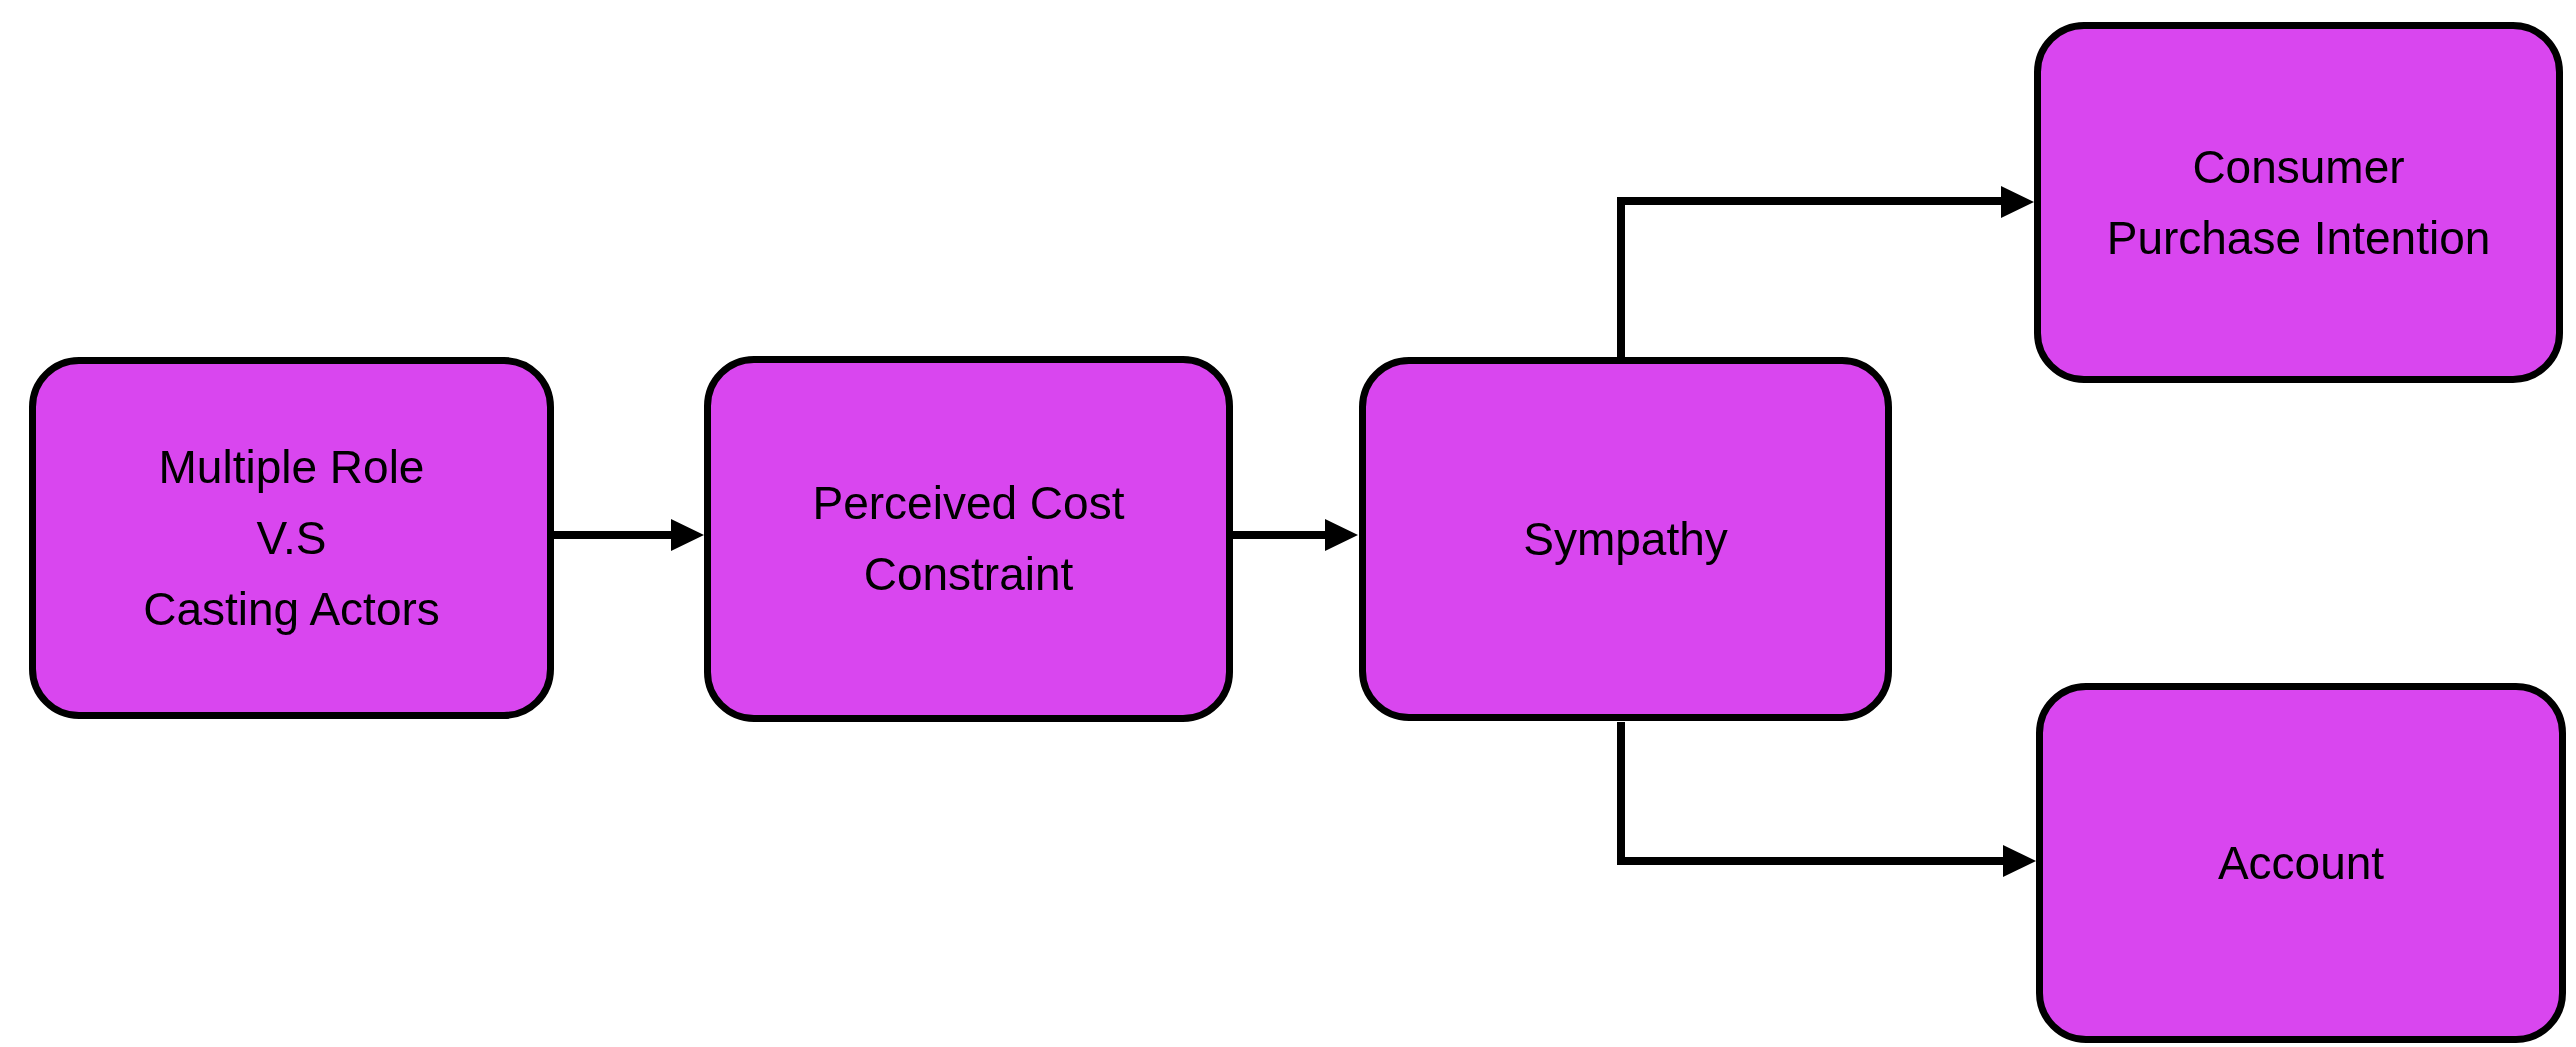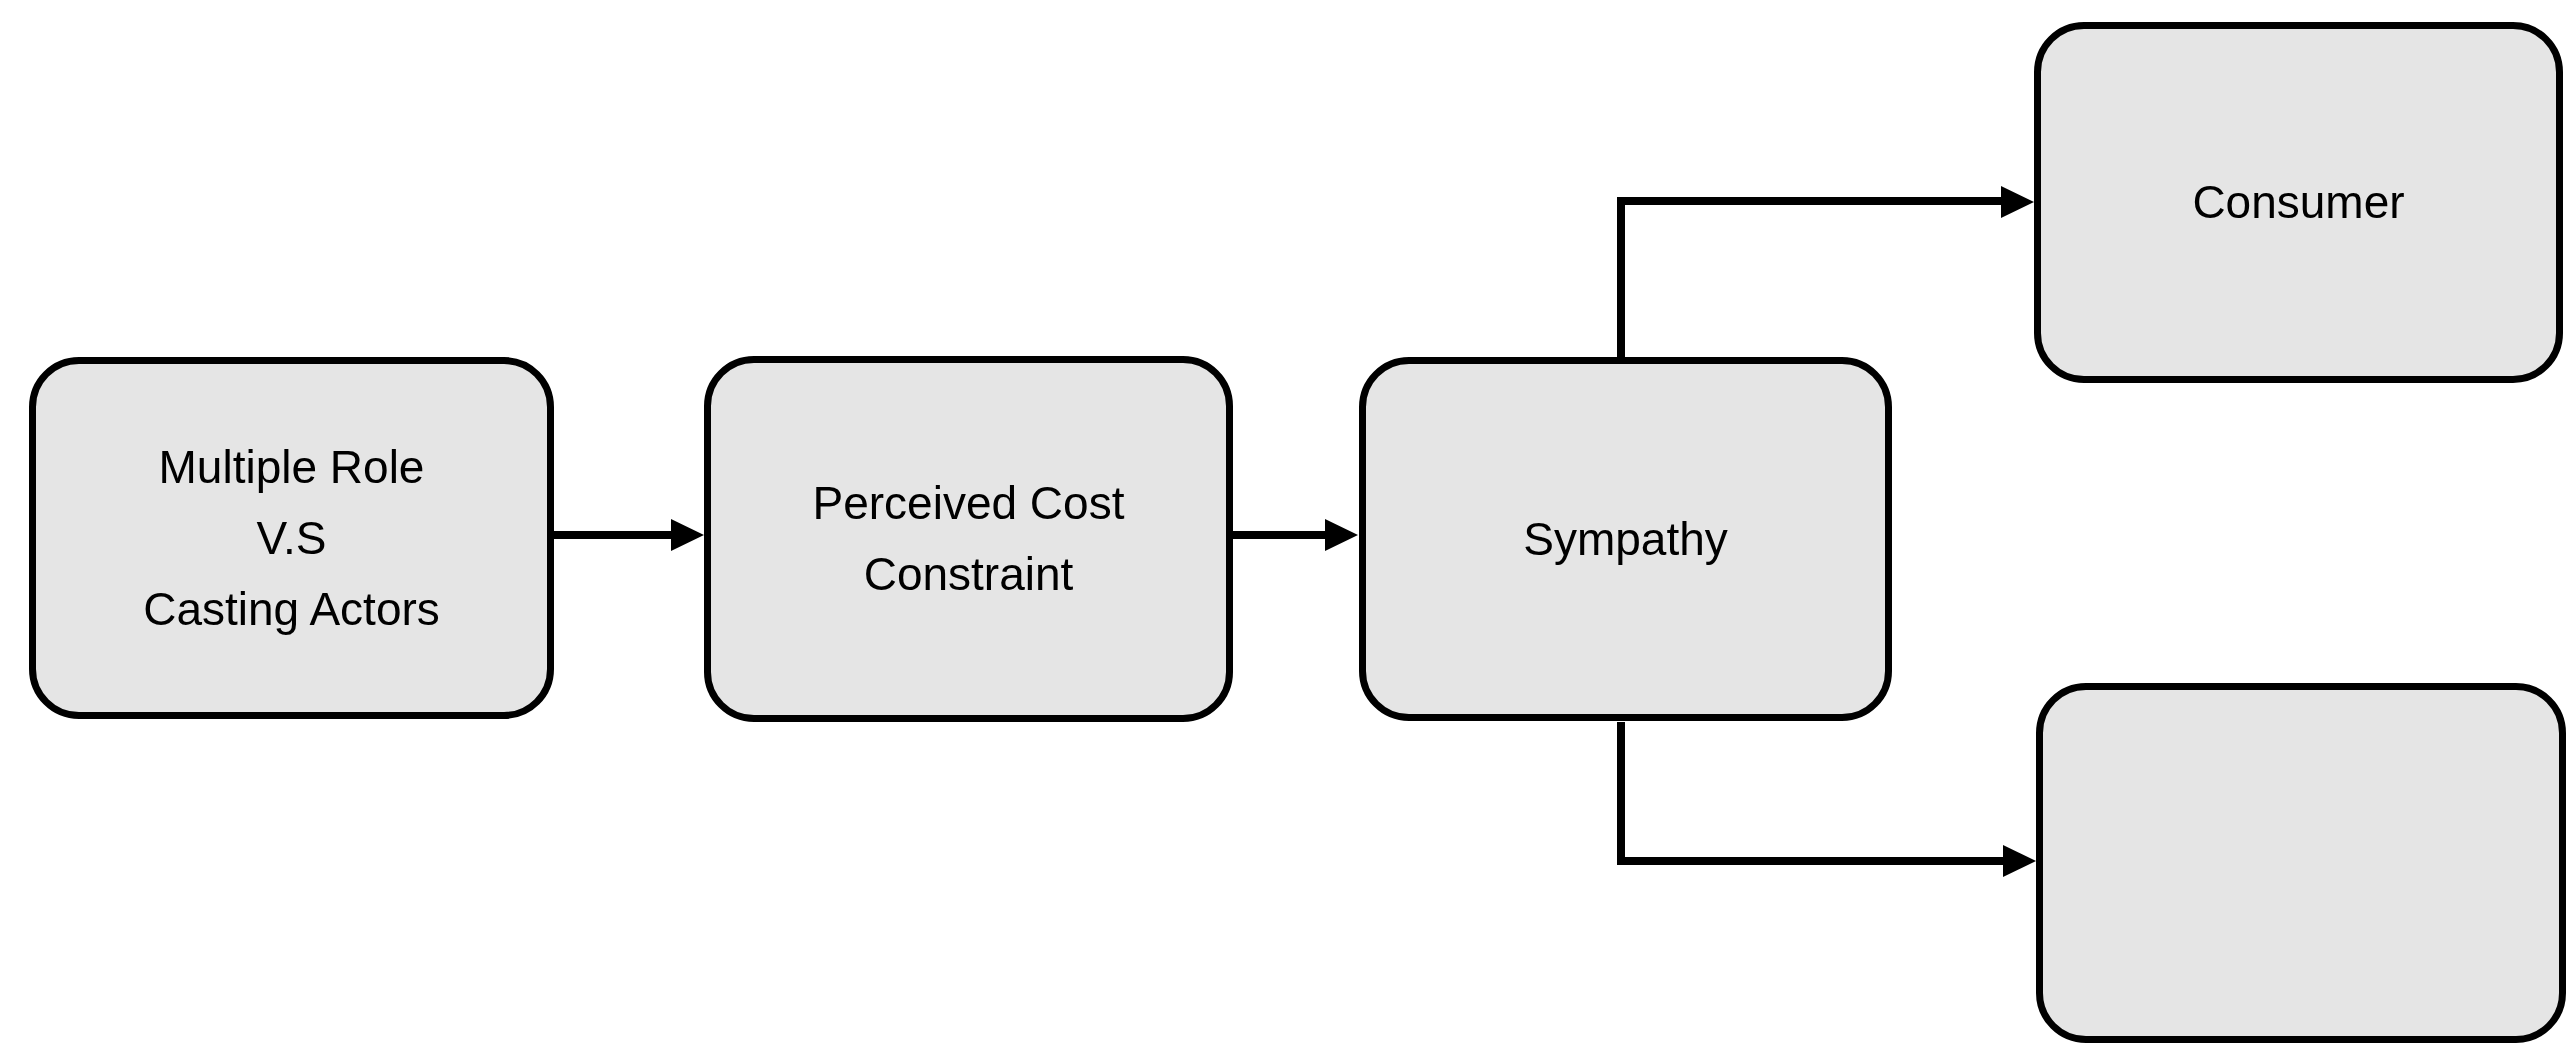--- a/index.html
+++ b/index.html
@@ -12,21 +12,21 @@
     width: 2576px;
     height: 1048px;
     background: #ffffff;
     font-family: "Liberation Sans", sans-serif;
     color: #000000;
     overflow: hidden;
   }
   .node {
     position: absolute;
     box-sizing: border-box;
-    background: #e5e5e5;
+    background: #d946ef;
     border: 7.6px solid #000000;
     border-radius: 50px;
     display: flex;
     flex-direction: column;
     align-items: center;
     justify-content: center;
     text-align: center;
     font-size: 46px;
     line-height: 71px;
   }
@@ -66,23 +66,25 @@
     <div class="line">Perceived Cost</div>
     <div class="line">Constraint</div>
   </div>
 
   <div class="node" style="left:1359px; top:357px; width:533px; height:364px;">
     <div class="line">Sympathy</div>
   </div>
 
   <div class="node" style="left:2034px; top:22px; width:529px; height:361px;">
     <div class="line">Consumer</div>
+    <div class="line">Purchase Intention</div>
   </div>
 
   <div class="node" style="left:2036px; top:683px; width:530px; height:360px;">
+    <div class="line">Account</div>
   </div>
 
   <div class="hline" style="left:554px; top:531px; width:121px;"></div>
   <div class="arrow-right" style="left:671px; top:519px;"></div>
 
   <div class="hline" style="left:1233px; top:531px; width:97px;"></div>
   <div class="arrow-right" style="left:1325px; top:519px;"></div>
 
   <div class="vline" style="left:1617px; top:197px; height:160px;"></div>
   <div class="hline" style="left:1617px; top:197px; width:385px;"></div>

